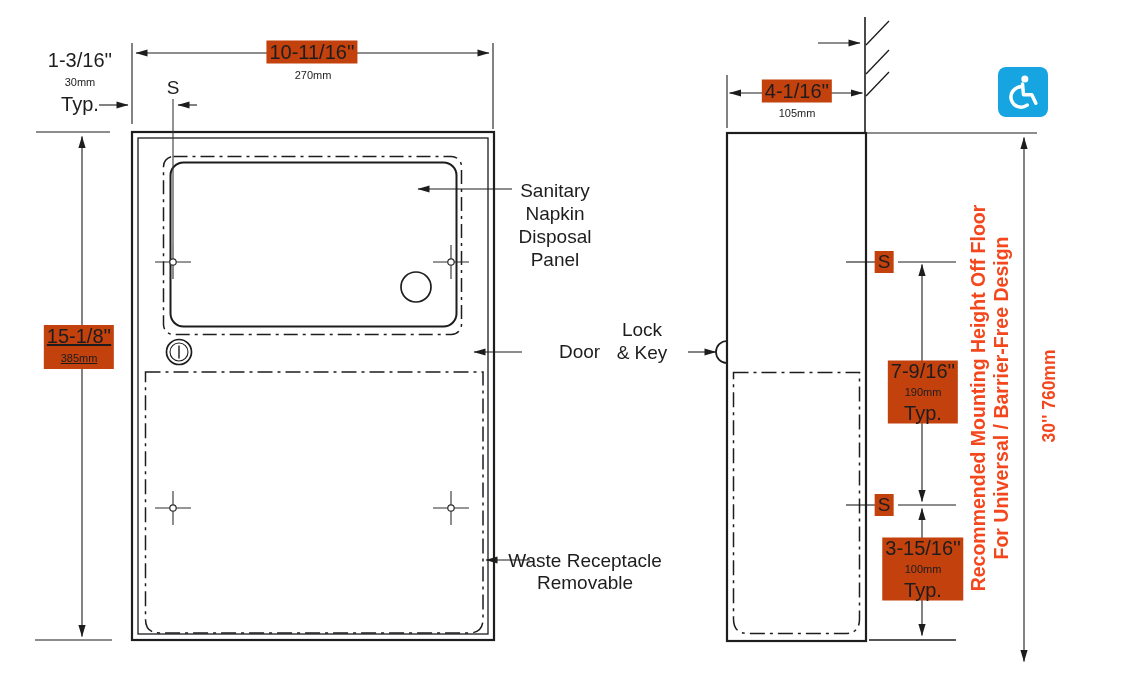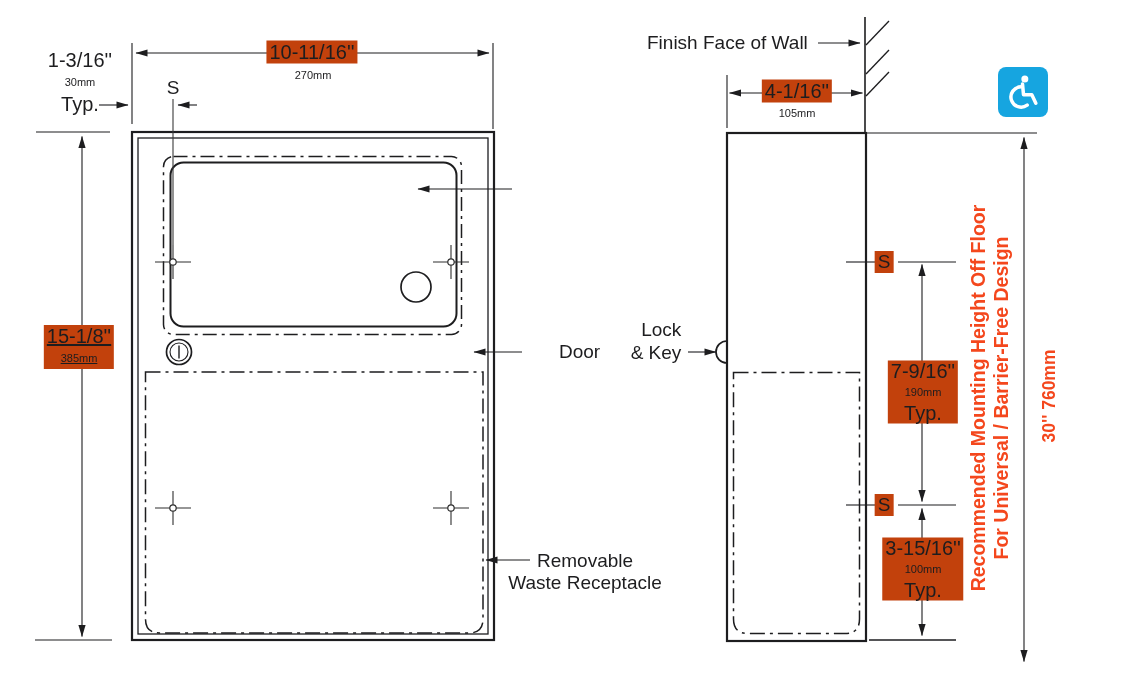--- a/index.html
+++ b/index.html
@@ -118,34 +118,39 @@
     <div class="dim">Typ.</div>
   </div>
 
   <div class="lbl ctr s-mark" style="left:173px;top:88px;">S</div>
 
   <div class="lbl ctr lh22 wbg" style="left:79px;top:347px;text-decoration:underline;">
     <div class="dim">15-1/8''</div>
     <div class="sm">385mm</div>
   </div>
 
+  <div class="lbl ctr lh23 txt" style="left:555px;top:225px;">
+    <div>Sanitary</div>
+    <div>Napkin</div>
+    <div>Disposal</div>
+    <div>Panel</div>
+  </div>
 
   <div class="lbl vctr txt" style="left:527px;top:352px;margin-left:32px;">Door</div>
 
   <div class="lbl ctr lh22 txt" style="left:585px;top:572px;">
+    <div>Waste Receptacle</div>
     <div>Removable</div>
-    <div>Waste Receptacle</div>
   </div>
 
-  <div class="lbl vctr txt" style="left:647px;top:43px;">Finish Face of Wall</div>
 
   <div class="lbl ctr dim wbg" style="left:797px;top:91px;text-align:center;">4-1/16''</div>
   <div class="lbl ctr sm" style="left:797px;top:113px;">105mm</div>
 
-  <div class="lbl ctr lh23 txt" style="left:656px;top:341px;text-align:right;">
+  <div class="lbl ctr lh23 txt" style="left:642px;top:341px;">
     <div>Lock</div>
     <div>&amp; Key</div>
   </div>
 
   <div class="lbl ctr s-mark wbg" style="left:884px;top:262px;">S</div>
   <div class="lbl ctr s-mark wbg" style="left:884px;top:505px;">S</div>
 
   <div class="lbl ctr lh21 wbg" style="left:923px;top:392px;">
     <div class="dim">7-9/16''</div>
     <div class="sm">190mm</div>

